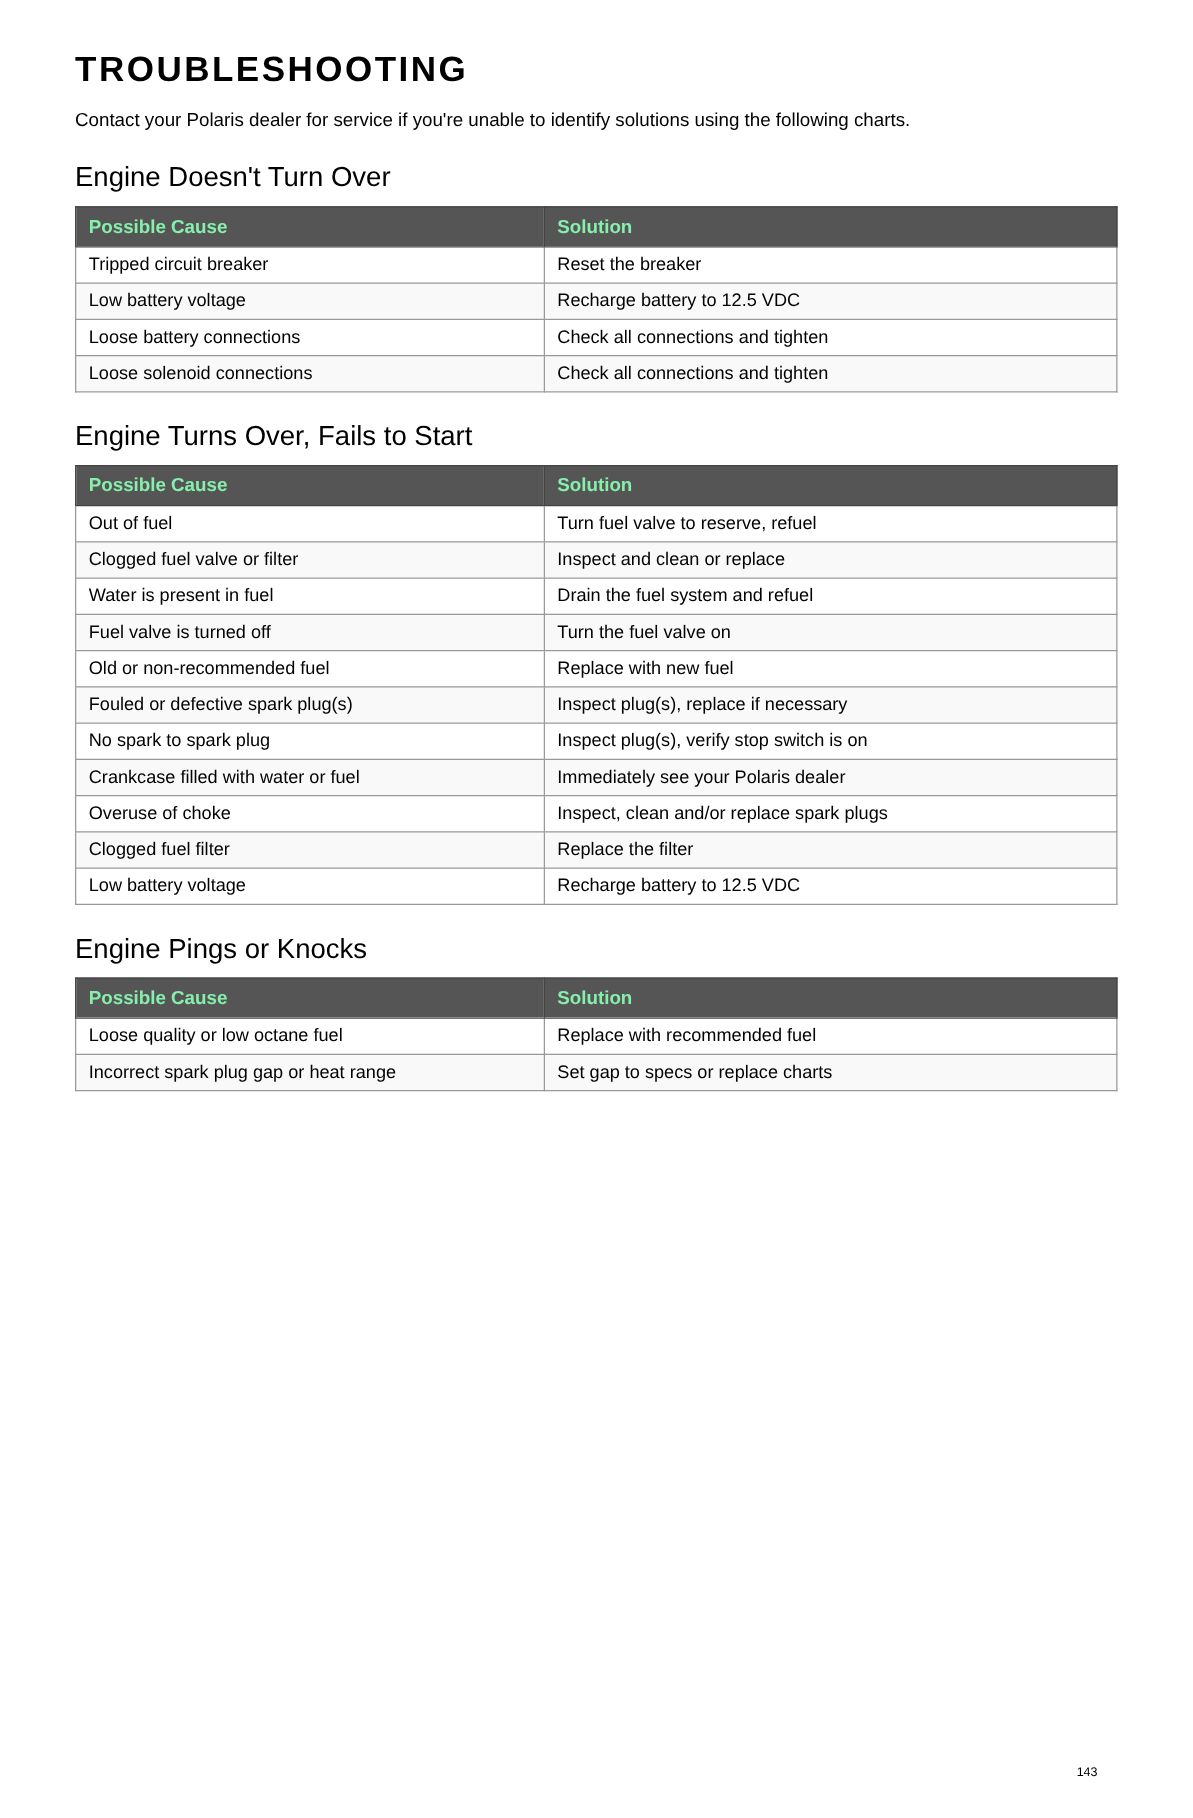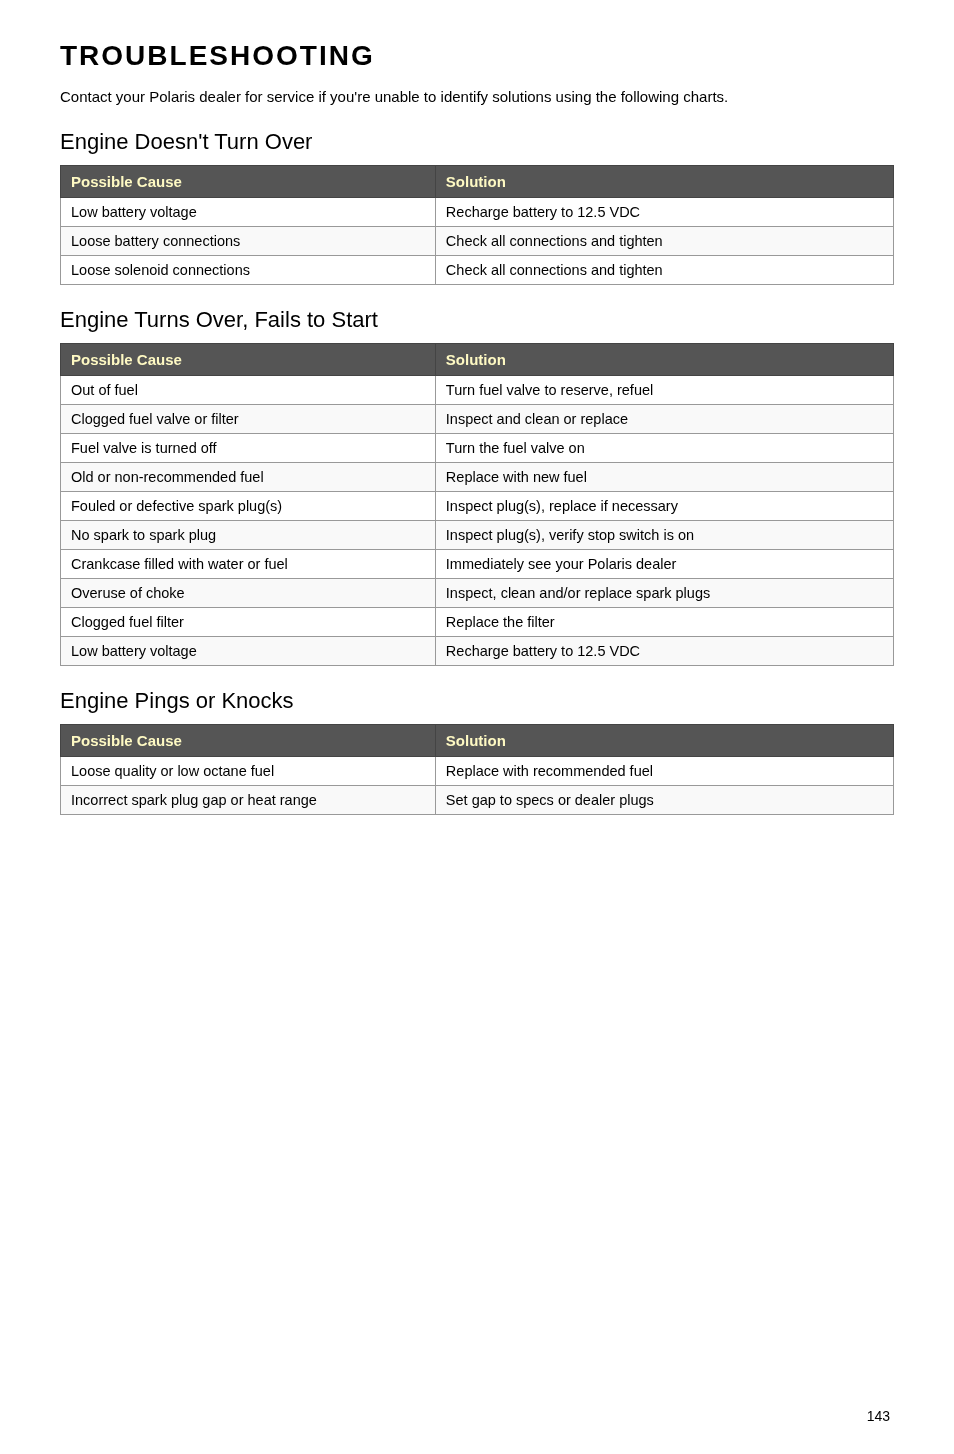--- a/index.html
+++ b/index.html
@@ -31,21 +31,21 @@
       margin-bottom: 10px;
       margin-top: 4px;
     }
     .trouble-table {
       width: 100%;
       border-collapse: collapse;
       margin-bottom: 22px;
     }
     .trouble-table th {
       background: #555;
-      color: #fef9c3;
+      color: #86efac;
       font-weight: bold;
       font-size: 15px;
       padding: 7px 10px;
       text-align: left;
       border: 1px solid #444;
     }
     .trouble-table td {
       padding: 6px 10px;
       border: 1px solid #999;
       font-size: 14.5px;
@@ -53,40 +53,44 @@
       background: #fff;
     }
     .trouble-table tr:nth-child(even) td {
       background: #f9f9f9;
     }
     .col-cause { width: 45%; }
     .col-solution { width: 55%; }
     .page-number {
       position: absolute;
       bottom: 30px;
-      right: 64px;
-      font-size: 14px;
+      right: 76px;
+      font-size: 10px;
     }
   </style>
 </head>
 <body>
 
 <h1 class="page-title">TROUBLESHOOTING</h1>
 <p class="intro-text">Contact your Polaris dealer for service if you're unable to identify solutions using the following charts.</p>
 
 <div id="sections-container">
     <h2 class="section-heading">Engine Doesn't Turn Over</h2>
     <table class="trouble-table">
       <thead>
         <tr>
           <th class="col-cause">Possible Cause</th>
           <th class="col-solution">Solution</th>
         </tr>
       </thead>
       <tbody>
+        <tr>
+          <td>Tripped circuit breaker</td>
+          <td>Reset the breaker</td>
+        </tr>
         <tr>
           <td>Low battery voltage</td>
           <td>Recharge battery to 12.5 VDC</td>
         </tr>
         <tr>
           <td>Loose battery connections</td>
           <td>Check all connections and tighten</td>
         </tr>
         <tr>
           <td>Loose solenoid connections</td>
@@ -103,20 +107,24 @@
         </tr>
       </thead>
       <tbody>
         <tr>
           <td>Out of fuel</td>
           <td>Turn fuel valve to reserve, refuel</td>
         </tr>
         <tr>
           <td>Clogged fuel valve or filter</td>
           <td>Inspect and clean or replace</td>
+        </tr>
+        <tr>
+          <td>Water is present in fuel</td>
+          <td>Drain the fuel system and refuel</td>
         </tr>
         <tr>
           <td>Fuel valve is turned off</td>
           <td>Turn the fuel valve on</td>
         </tr>
         <tr>
           <td>Old or non-recommended fuel</td>
           <td>Replace with new fuel</td>
         </tr>
         <tr>
@@ -153,19 +161,19 @@
           <th class="col-solution">Solution</th>
         </tr>
       </thead>
       <tbody>
         <tr>
           <td>Loose quality or low octane fuel</td>
           <td>Replace with recommended fuel</td>
         </tr>
         <tr>
           <td>Incorrect spark plug gap or heat range</td>
-          <td>Set gap to specs or dealer plugs</td>
+          <td>Set gap to specs or replace charts</td>
         </tr>
       </tbody>
     </table>
   </div>
 
 <div class="page-number">143</div>
 
 </body></html>

